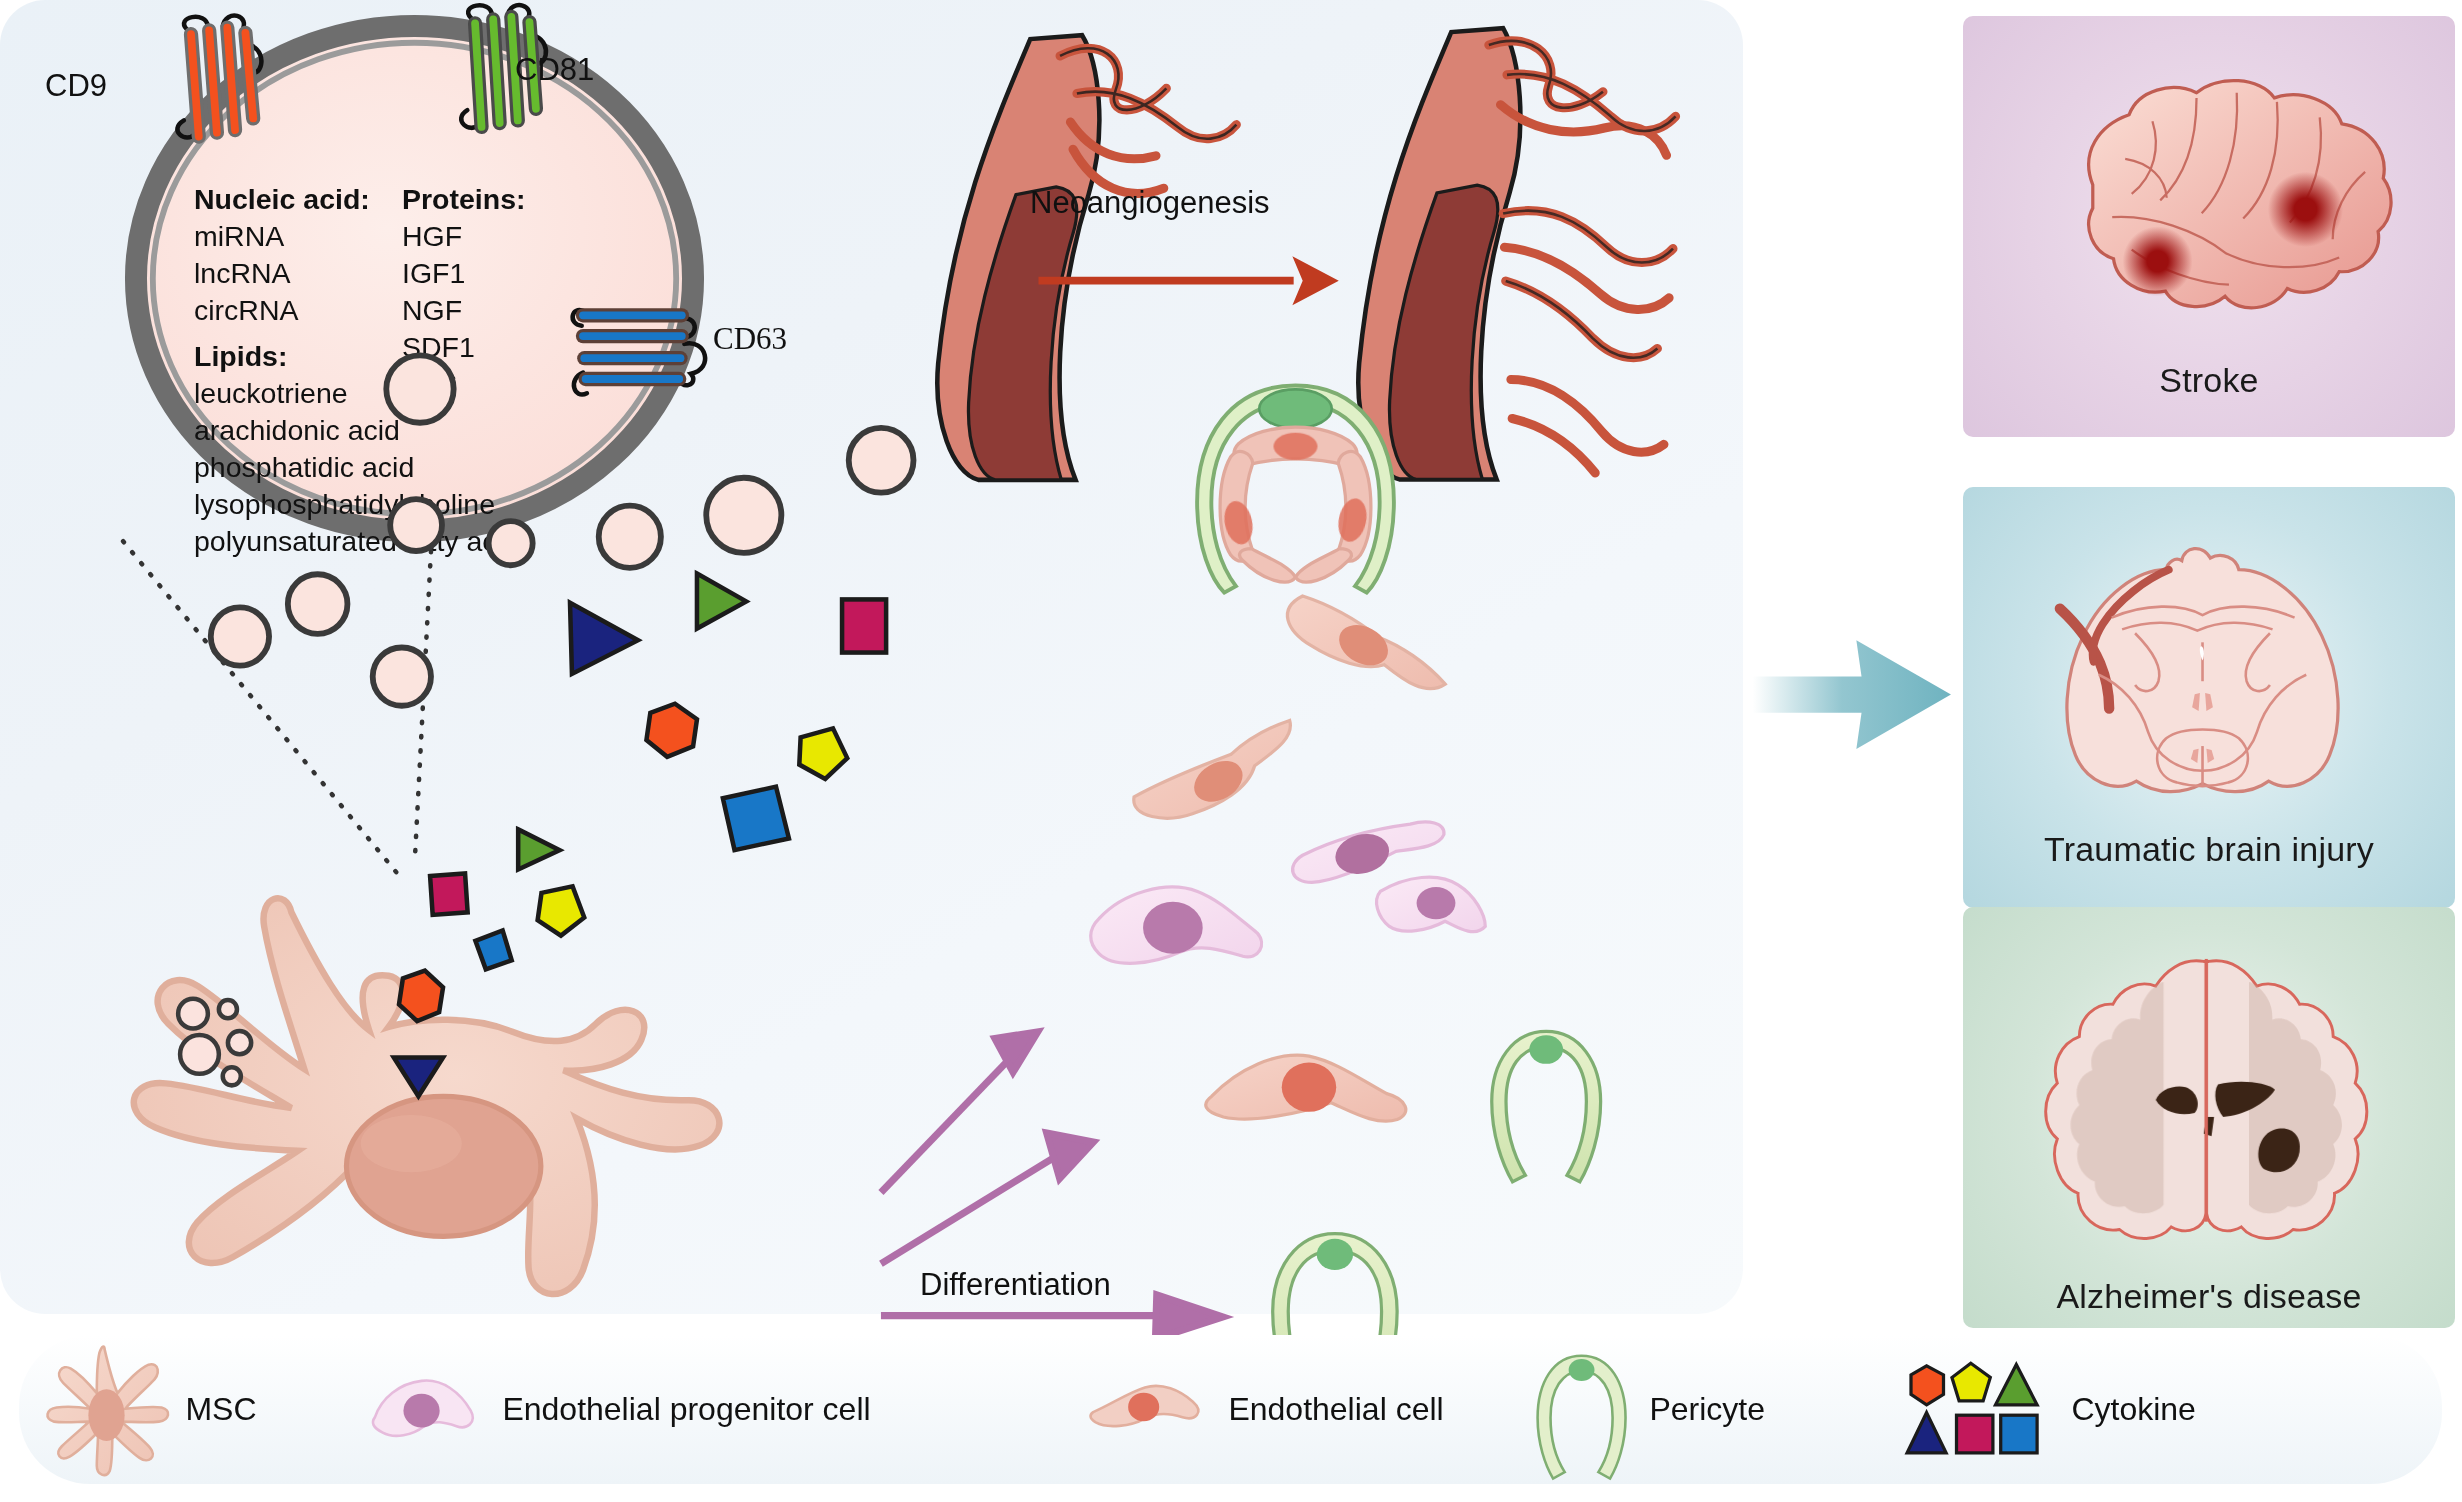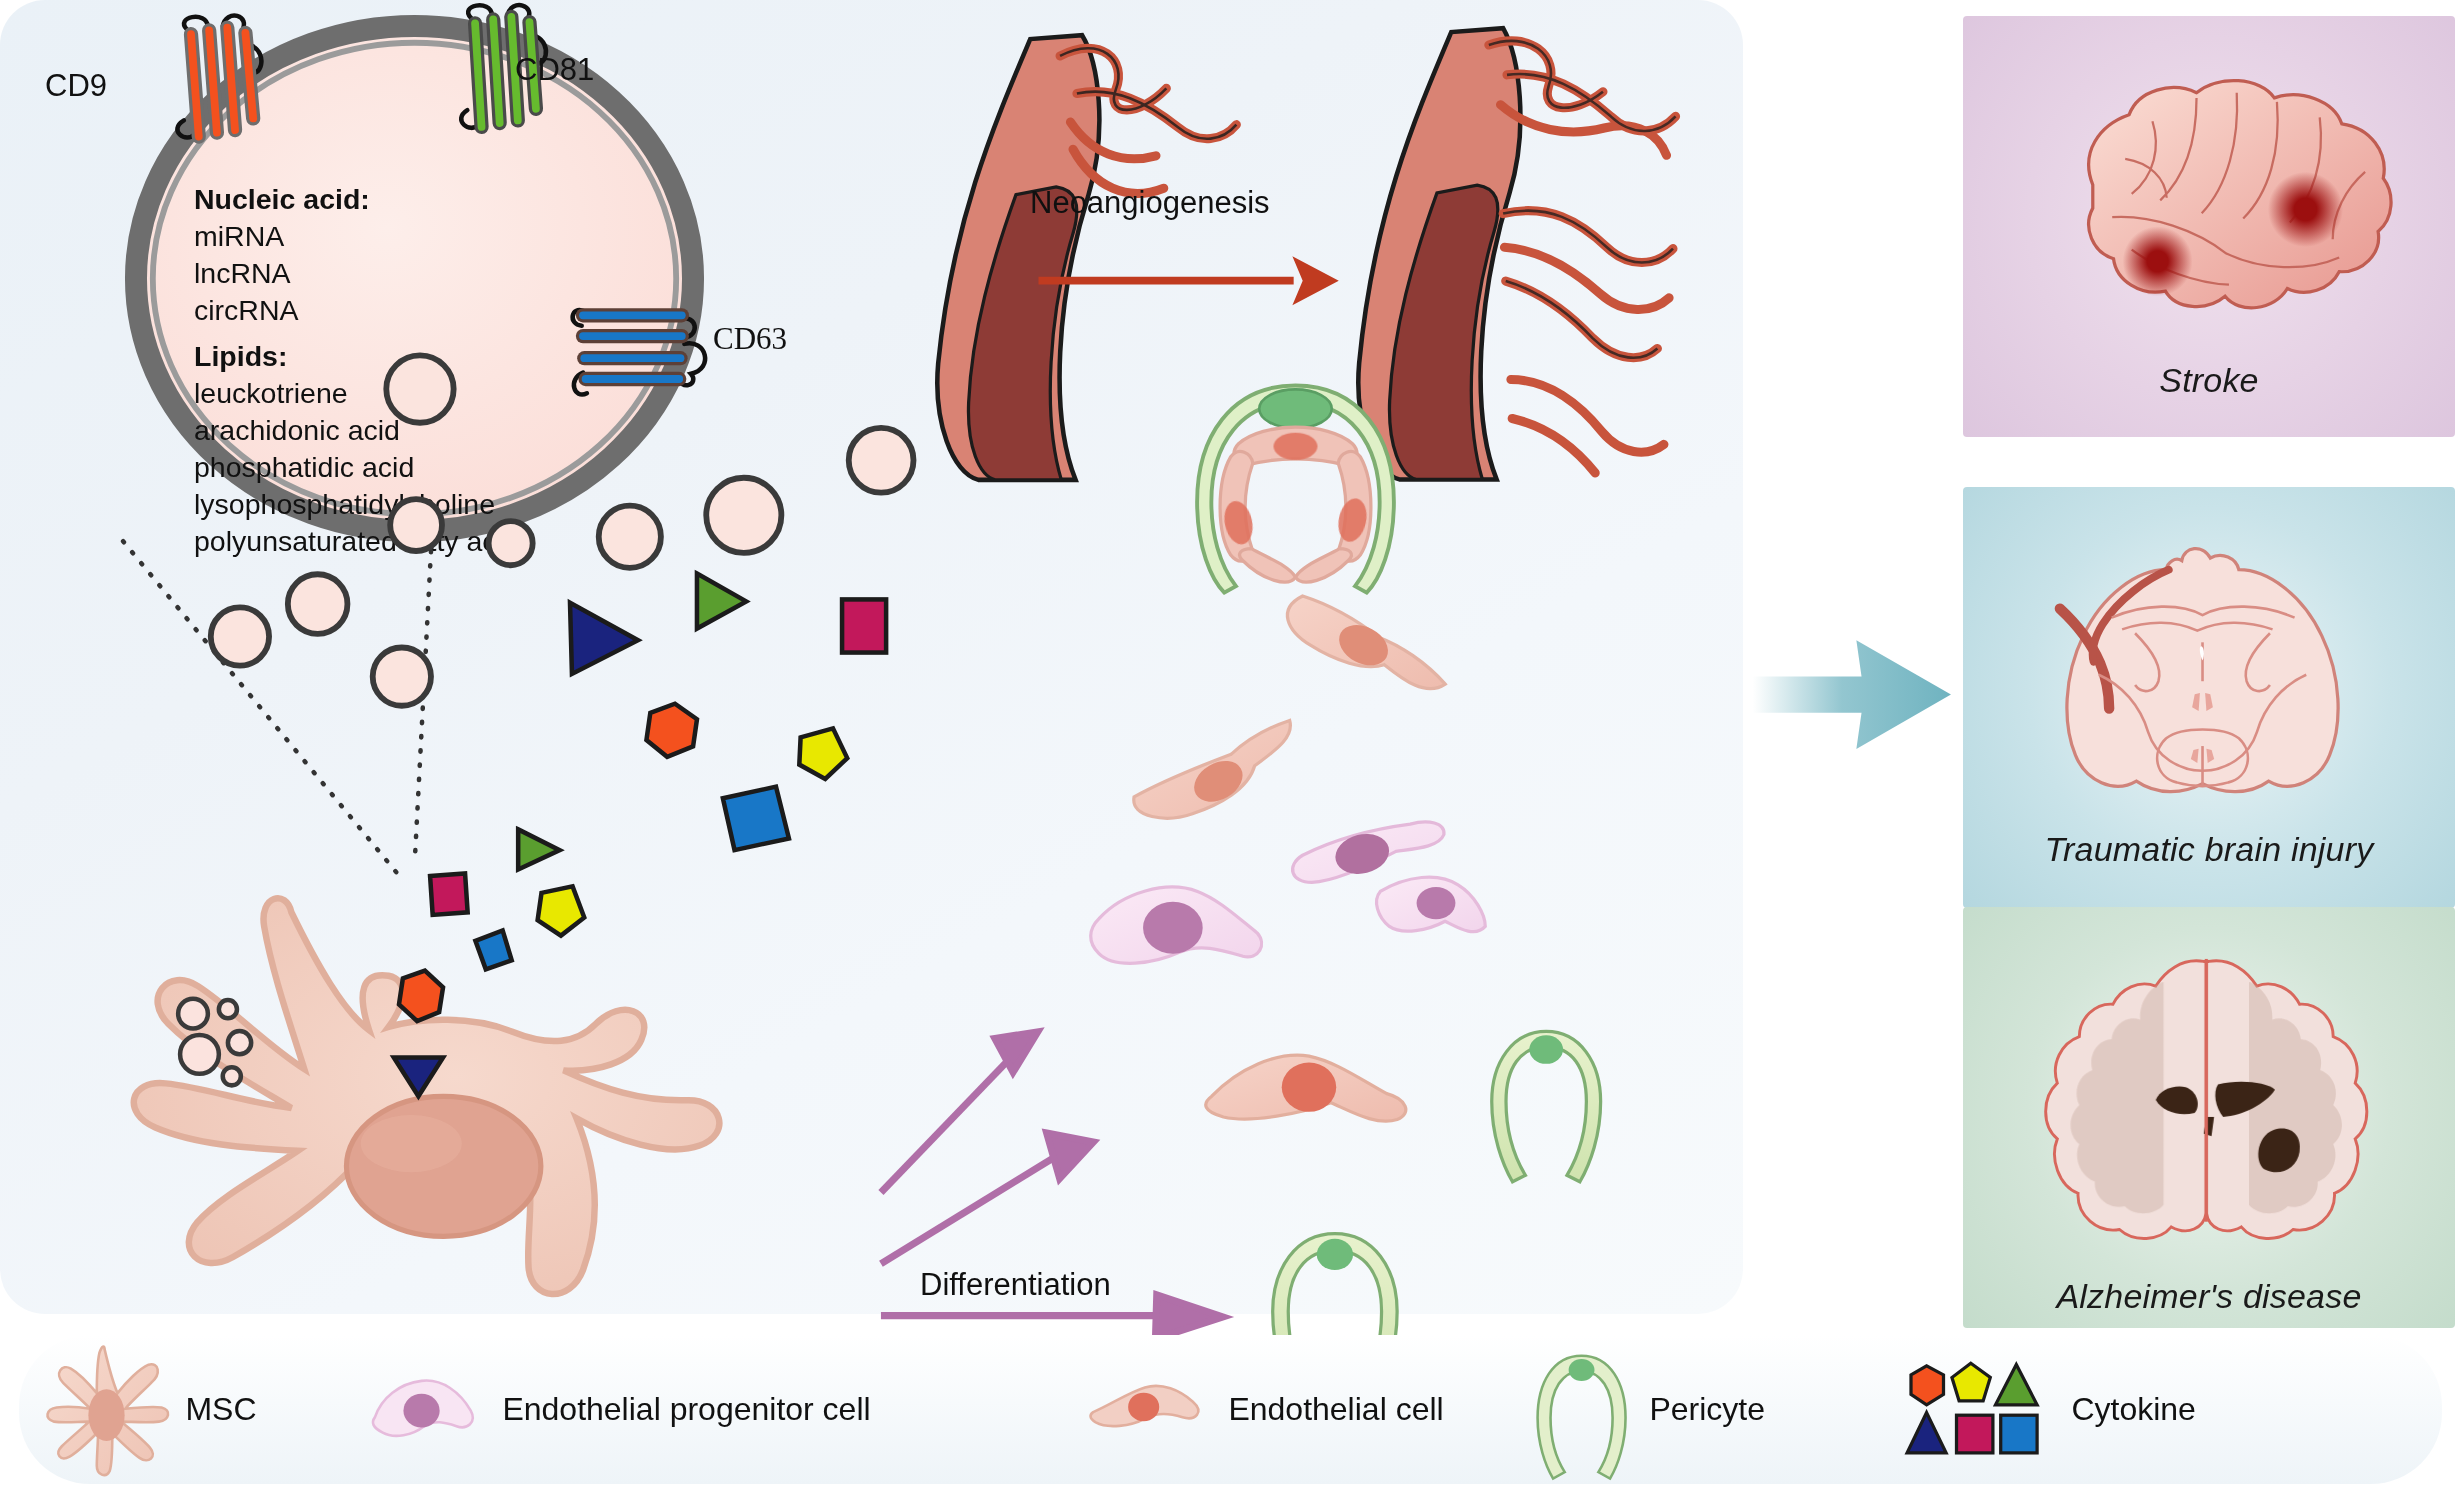--- a/index.html
+++ b/index.html
@@ -3,21 +3,21 @@
 <meta charset="utf-8">
 <style>
   html,body{margin:0;padding:0;background:#ffffff;}
   body{width:2462px;height:1502px;position:relative;overflow:hidden;
        font-family:"Liberation Sans","DejaVu Sans",sans-serif;}
   .abs{position:absolute;}
   
   #main-panel{left:0;top:0;width:1743px;height:1314px;border-radius:45px;
               background:linear-gradient(150deg,#eaf1f7 0%,#eef3f8 35%,#f3f7fb 65%,#f7fafc 100%);}
   
-  .disease-card{width:492px;height:421px;border-radius:4px;overflow:hidden;font-style:italic;}
+  .disease-card{width:492px;height:421px;border-radius:10px;overflow:hidden;}
   #card-stroke{left:1963px;top:16px;
      background:radial-gradient(circle at 50% 48%,#f0e2ee 0%,#e6d2e5 55%,#ddc6de 100%);}
   #card-tbi{left:1963px;top:487px;
      background:radial-gradient(circle at 50% 48%,#eef6f7 0%,#c9e3e9 55%,#b4d7df 100%);}
   #card-ad{left:1963px;top:907px;
      background:radial-gradient(circle at 50% 48%,#f0f6f1 0%,#d3e5d8 55%,#c4dccb 100%);}
   .card-label{position:absolute;left:0;width:100%;text-align:center;
      font-size:34px;color:#1a1a1a;letter-spacing:0.2px;}
   
   #legend-bar{left:19.4px;top:1335px;width:2423px;height:149px;border-radius:71px;
@@ -113,20 +113,28 @@
     <div>lncRNA</div>
     <div>circRNA</div>
     <div class="exo-hd" style="margin-top:9px;">Lipids:</div>
     <div>leuckotriene</div>
     <div>arachidonic acid</div>
     <div>phosphatidic acid</div>
     <div>lysophosphatidylcholine</div>
     <div>polyunsaturated fatty acids</div>
   </div>
 
+  <div class="exo-col" style="left:402px;top:181px;width:194px;">
+    <div class="exo-hd">Proteins:</div>
+    <div>HGF</div>
+    <div>IGF1</div>
+    <div>NGF</div>
+    <div>SDF1</div>
+    <div>IL16</div>
+  </div>
 
   <svg class="abs" style="left:110px;top:538px;" width="454" height="350" viewBox="0 0 700 540">
     <g stroke="#333" stroke-width="7" stroke-dasharray="2 20" stroke-linecap="round" fill="none">
       <path d="M20 5 L 445 520"></path>
       <path d="M495 20 L 470 498"></path>
     </g>
   </svg>
 
   <svg class="abs" style="left:84px;top:894px;" width="661" height="415" viewBox="0 0 1020 640">
     <defs>

